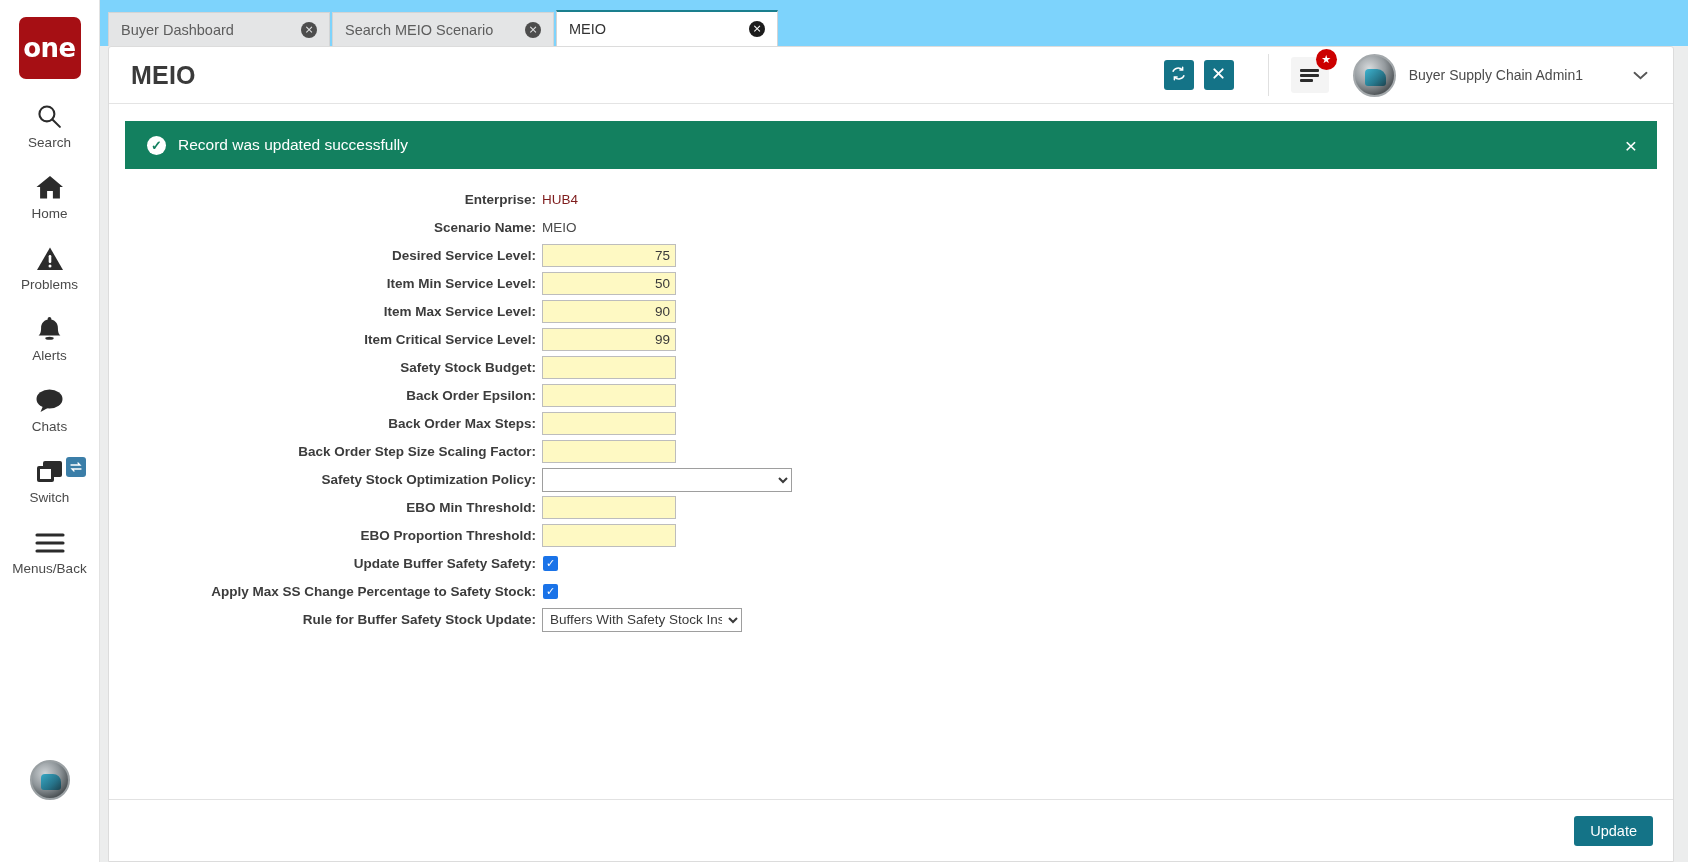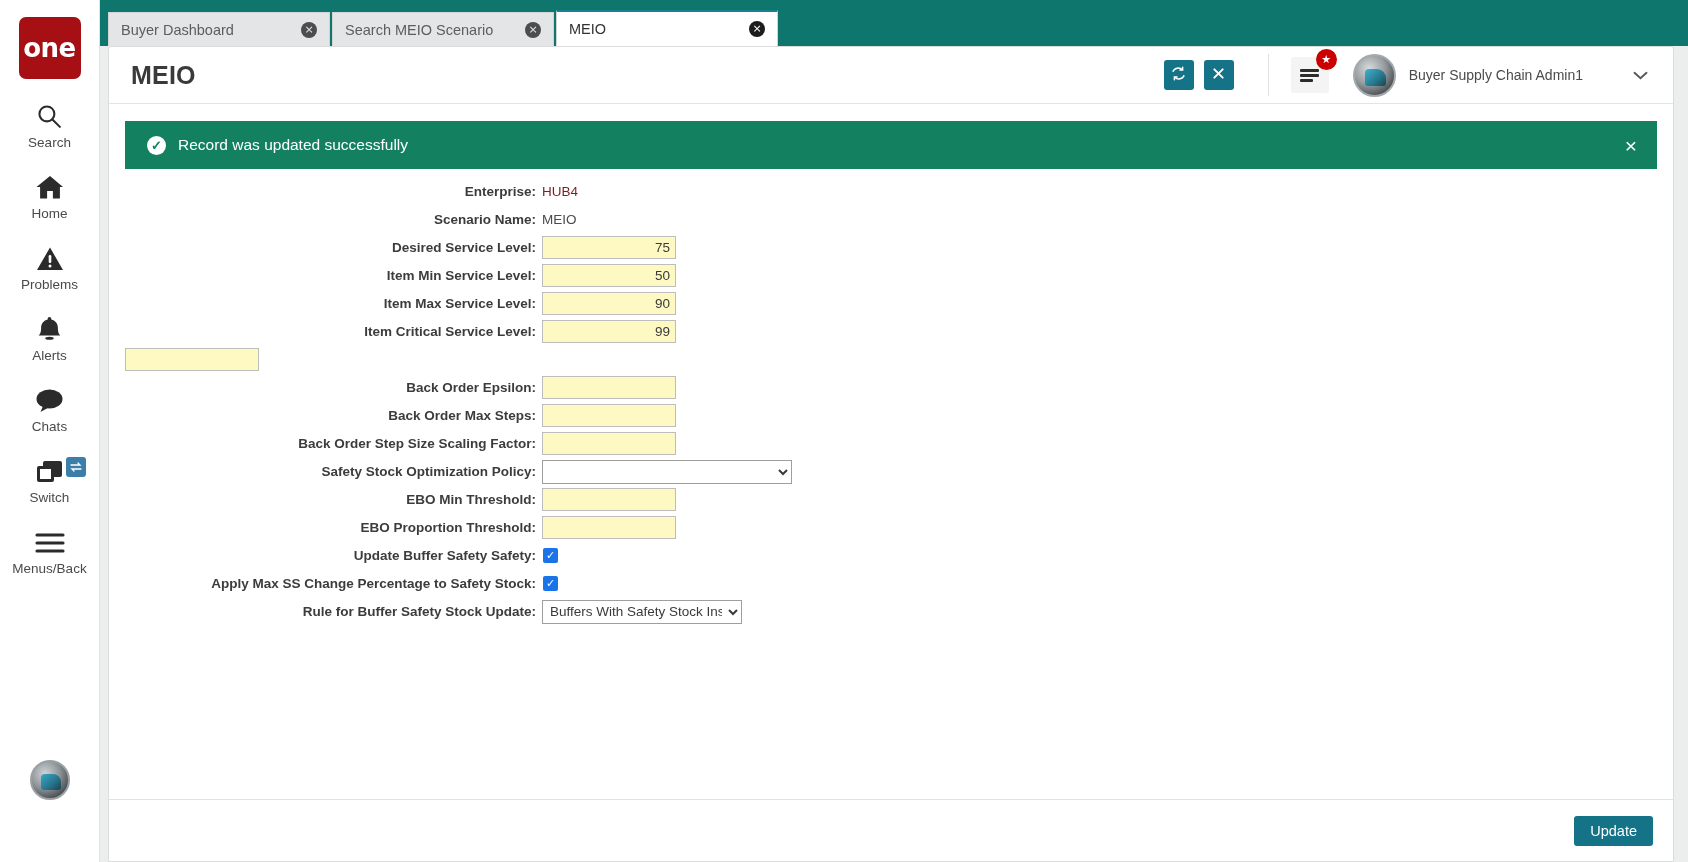--- a/index.html
+++ b/index.html
@@ -91,21 +91,21 @@
     flex-direction: column;
     position: relative;
   }
 
   
   .tabstrip {
     height: 46px;
     padding: 11px 0 0 8px;
     display: flex;
     align-items: flex-end;
-    background: #0f766e;
+    background: #7dd3fc;
   }
   .tab {
     height: 34px;
     min-width: 222px;
     background: #e4e5e6;
     border: 1px solid #d3d4d5;
     border-bottom: none;
     margin-right: 2px;
     display: flex;
     align-items: center;
@@ -263,21 +263,21 @@
   }
   .banner-x {
     margin-left: auto;
     font-size: 21px;
     cursor: pointer;
     line-height: 1;
   }
 
   
   .form {
-    padding-top: 10px;
+    padding-top: 18px;
   }
   .frow {
     display: flex;
     align-items: center;
     margin-bottom: 3px;
     min-height: 25px;
   }
   .flabel {
     width: 417px;
     min-width: 417px;
@@ -522,20 +522,21 @@
           </div>
           <div class="frow">
             <div class="flabel">Item Max Service Level:</div>
             <input class="finput" type="text" value="90" style="">
           </div>
           <div class="frow">
             <div class="flabel">Item Critical Service Level:</div>
             <input class="finput" type="text" value="99" style="">
           </div>
           <div class="frow">
+            <div class="flabel">Safety Stock Budget:</div>
             <input class="finput" type="text" value="" style="">
           </div>
           <div class="frow">
             <div class="flabel">Back Order Epsilon:</div>
             <input class="finput" type="text" value="" style="">
           </div>
           <div class="frow">
             <div class="flabel">Back Order Max Steps:</div>
             <input class="finput" type="text" value="" style="">
           </div>

